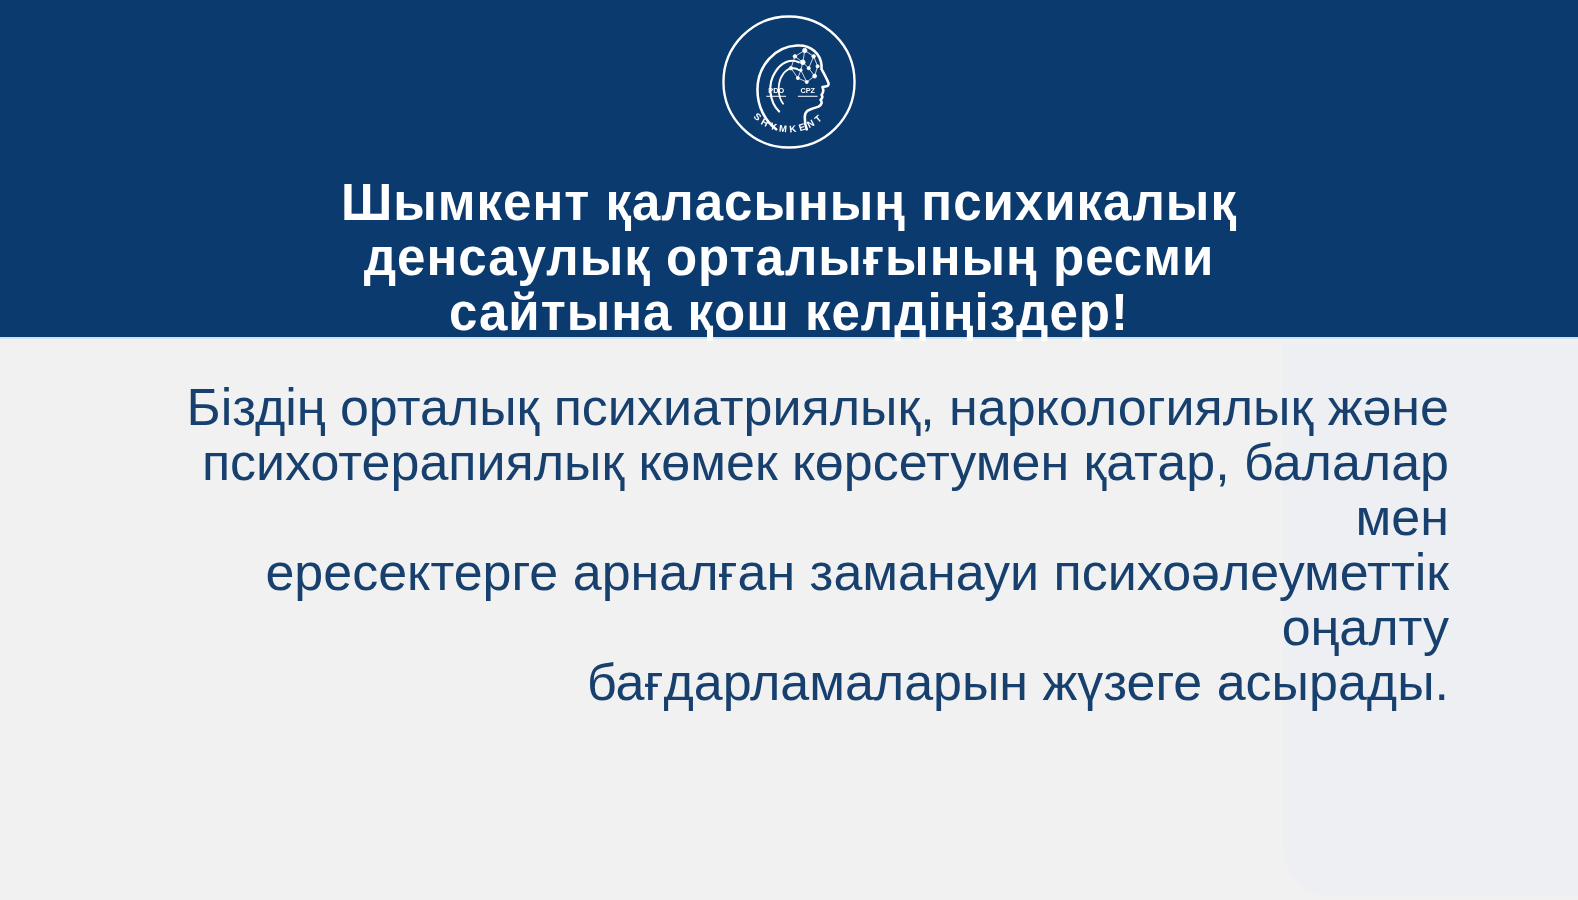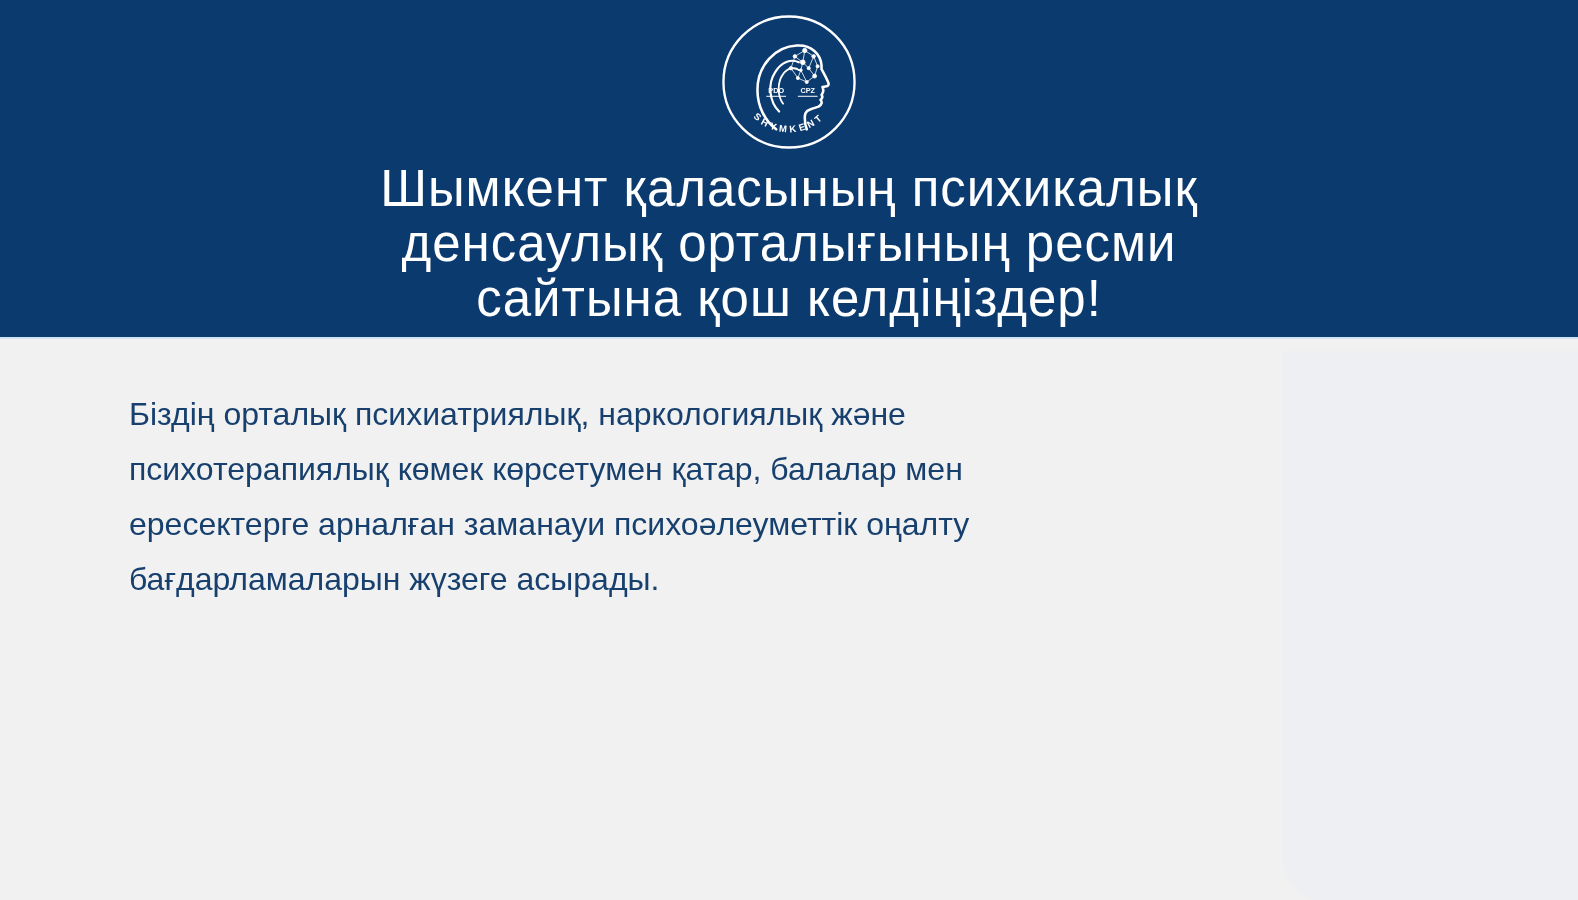--- a/index.html
+++ b/index.html
@@ -18,49 +18,49 @@
     background:var(--navy, #0b3a6e);
     text-align:center;
     border-bottom:2px solid var(--divider, #cfe2f4);
   }
   .logo-wrap {
     padding-top:13px;
     display:flex; justify-content:center;
   }
   .logo-wrap svg { display:block; }
   .hero-title {
-    margin-top:10px;
+    margin-top:24px;
     color:var(--white, #ffffff);
     font-size:51px;
     line-height:55px;
-    font-weight:400;
+    font-weight:700;
     letter-spacing:1px;
     white-space:pre-line;
   }
   
   .intro {
     position:relative;
     width:100%; height:559px;
     background:var(--bg-light, #f0f1f0);
   }
   .bg-panel {
     position:absolute;
     left:1283px; top:0;
     width:295px; height:553px;
     background:var(--panel, #edeff2);
     border-bottom-left-radius:48px;
   }
   .intro p {
     position:relative;
     z-index:1;
     width:1320px;
-    margin:12px auto;
-    text-align:left;
+    margin:5px auto;
+    text-align:right;
     color:var(--text-navy, #17406e);
-    font-size:32px;
+    font-size:52px;
     line-height:55px;
     white-space:pre-line;
   }
   .intro p.first { padding-top:36px; }
   .intro p.second { margin-top:53px; }
   
   .ring-text { font-family:"Liberation Sans", sans-serif; font-weight:700; fill:#ffffff; }
 </style>
 </head>
 <body>

